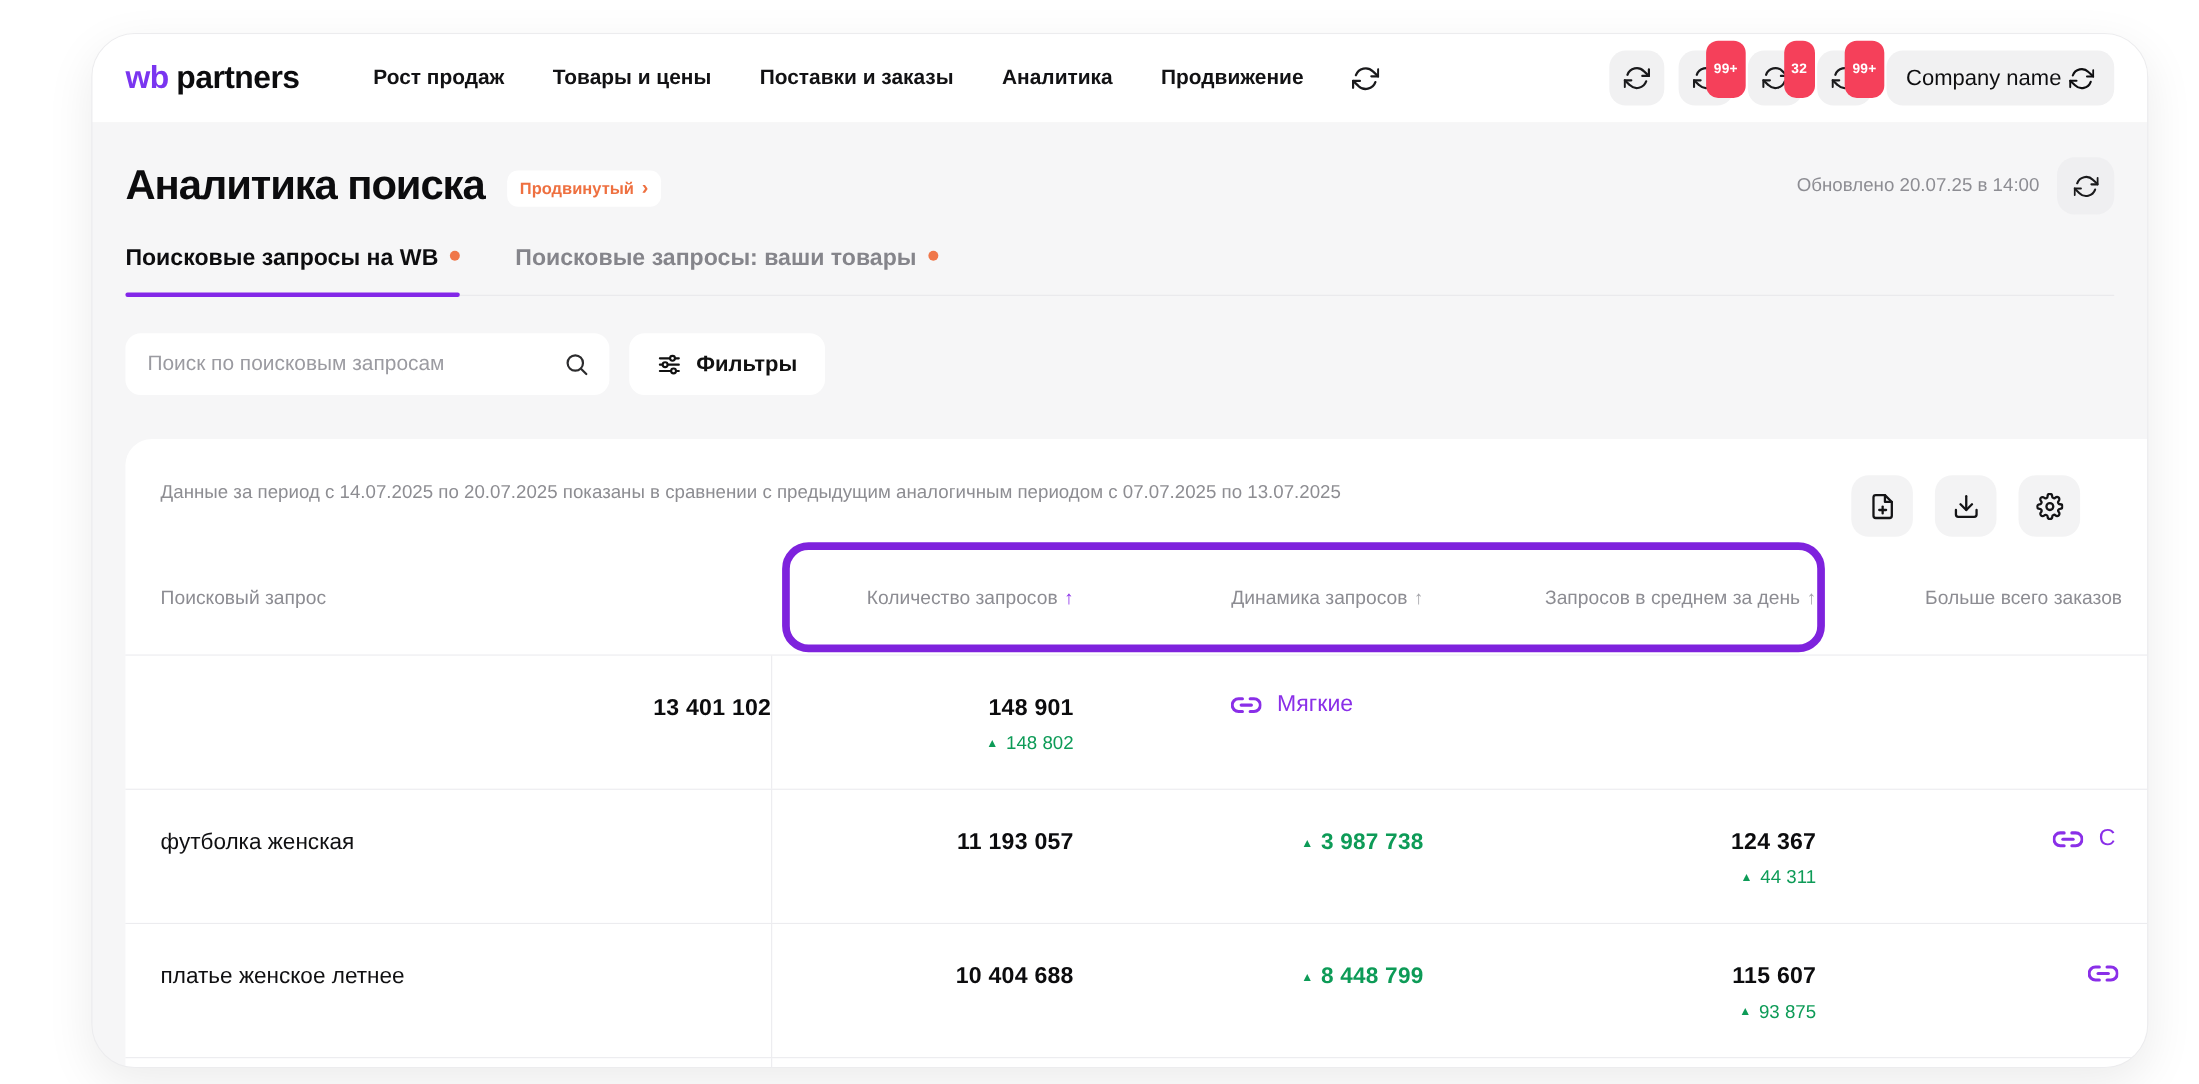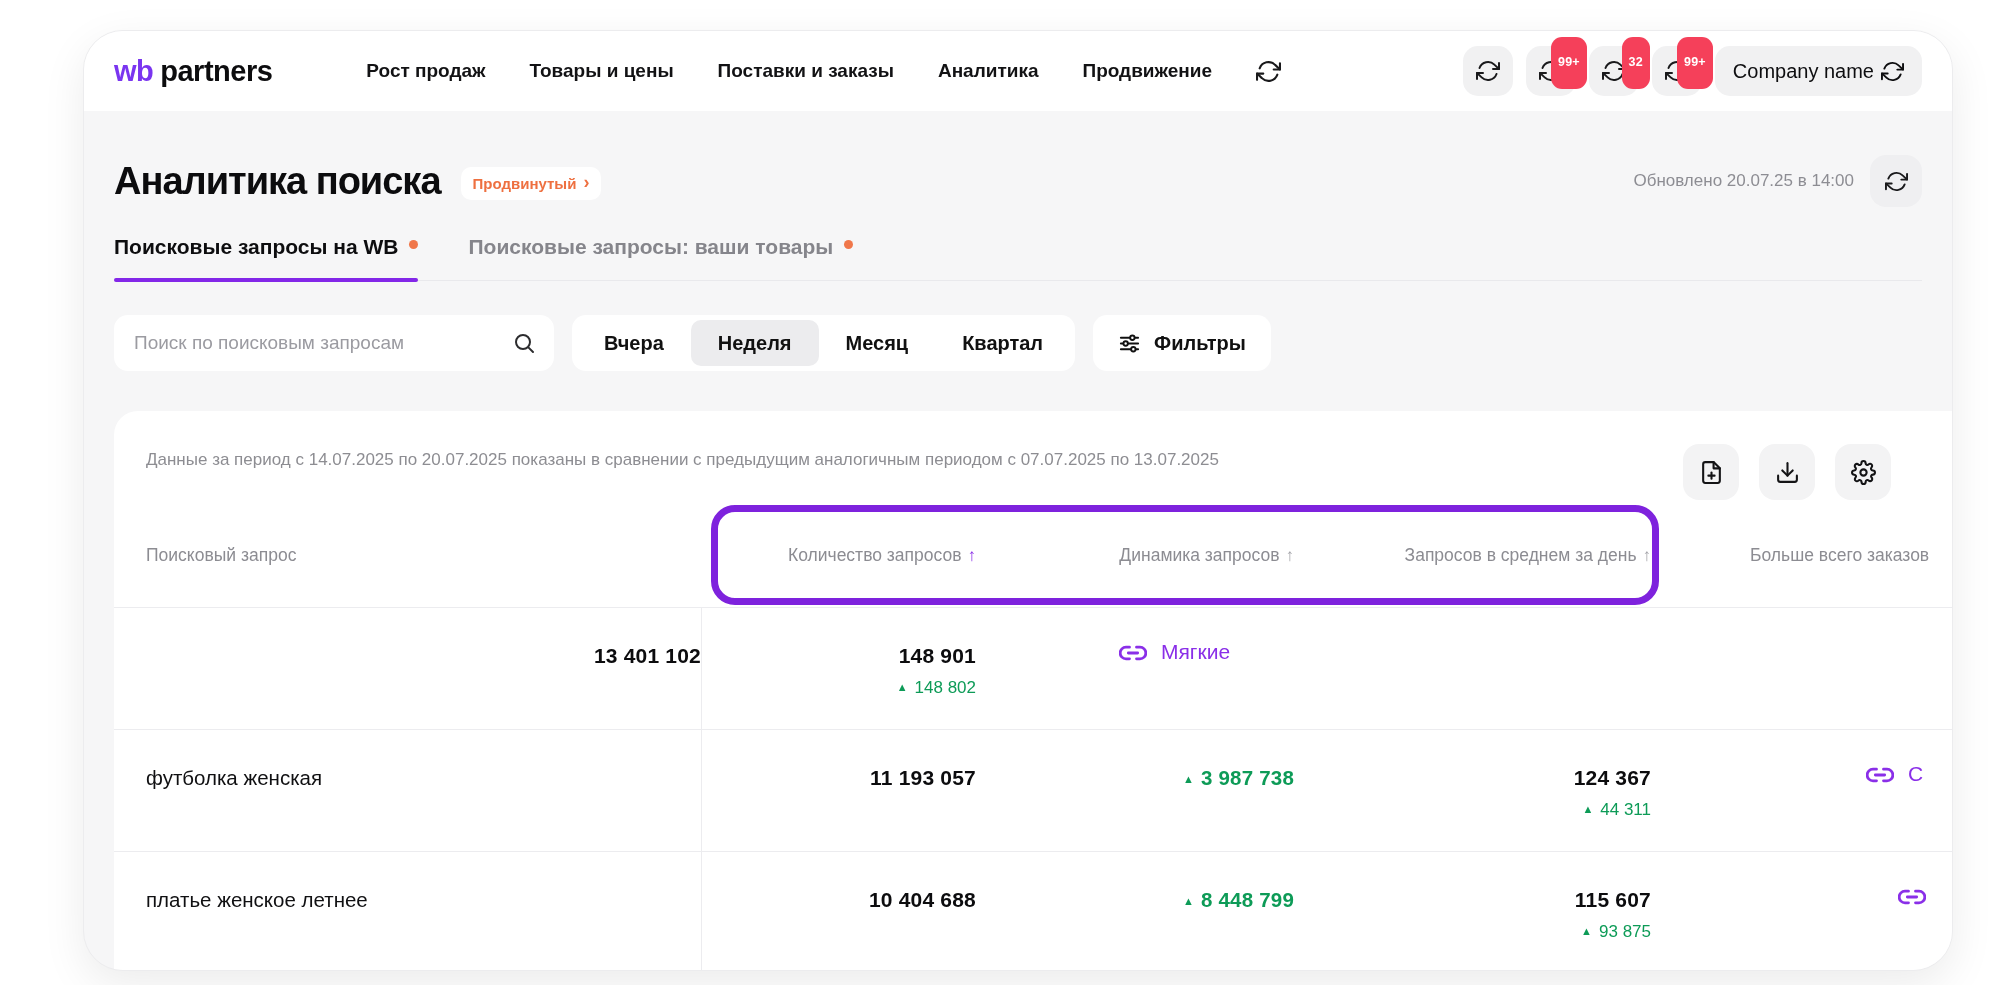--- a/index.html
+++ b/index.html
@@ -21,37 +21,37 @@
 
   .window{position:absolute;left:83px;top:30px;width:1870px;height:941px;
     border-radius:40px;border:1px solid #ececee;overflow:hidden;background:var(--bg-gray);
     box-shadow:0 14px 44px rgba(0,0,0,.08);}
 
   
   .topbar{height:80px;background:#fff;display:flex;align-items:center;padding:0 30px;}
   .logo{display:flex;align-items:baseline;font-size:29px;font-weight:700;letter-spacing:-.5px;cursor:pointer}
   .logo .wb{color:#7a35f0}
   .logo .partners{color:#0c0c0e;margin-left:7px}
-  .nav{display:flex;align-items:center;gap:44px;margin-left:94px;font-size:19px;font-weight:600;color:#121214}
+  .nav{display:flex;align-items:center;gap:44px;margin-left:67px;font-size:19px;font-weight:600;color:#121214}
   .nav-item{cursor:pointer;white-space:nowrap}
   .nav-refresh{width:25px;height:25px;color:#1a1a1c}
   .top-actions{margin-left:auto;display:flex;align-items:center;gap:13px}
   .icon-btn{position:relative;width:50px;height:50px;border:none;border-radius:15px;background:var(--btn-gray);
     display:flex;align-items:center;justify-content:center;cursor:pointer;color:#1a1a1c}
   .icon-btn svg{width:24px;height:24px}
   .nbadge{position:absolute;top:-9px;right:-11px;background:var(--red);color:#fff;font-size:12.5px;font-weight:700;
     padding:19px 7px;border-radius:11px;line-height:1.1;letter-spacing:.2px}
   .nbadge:empty{display:none}
   .company-btn{height:50px;border:none;border-radius:15px;background:var(--btn-gray);display:flex;align-items:center;
     gap:7px;padding:0 18px;font-size:20px;font-weight:500;color:#0e0e10;cursor:pointer}
   .company-btn svg{width:23px;height:23px}
 
   
   .content{position:relative;height:861px;padding:0 30px;overflow:hidden}
-  .title-row{display:flex;align-items:center;margin-top:46px;height:48px}
+  .title-row{display:flex;align-items:center;margin-top:34px;height:48px}
   h1{margin:0;font-size:38px;font-weight:700;letter-spacing:-1px;color:#0c0c0e}
   .plan-badge{margin-left:20px;margin-top:4px;border:none;background:#fff;border-radius:10px;padding:8px 12px;
     display:flex;align-items:center;gap:7px;color:var(--orange);font-size:15px;font-weight:700;cursor:pointer}
   .plan-badge .chev{font-size:18px;line-height:10px;font-weight:700;margin-top:-2px}
   .updated{margin-left:auto;display:flex;align-items:center;gap:16px;color:var(--muted);font-size:17px}
   .refresh-btn{width:52px;height:52px;border:none;border-radius:16px;background:#efeff1;display:flex;
     align-items:center;justify-content:center;cursor:pointer;color:#1a1a1c}
   .refresh-btn svg{width:23px;height:23px}
 
   
@@ -250,31 +250,20 @@
       </div>
     </div>
 
     <div class="controls">
       <div class="search">
         <input type="text" placeholder="Поиск по поисковым запросам" style="">
         <svg class="ic">
             <use href="#i-search"></use>
           </svg>
       </div>
-      <div class="segmented">
-
-          <button class="seg">Вчера</button>
-
-          <button class="seg selected">Неделя</button>
-
-          <button class="seg">Месяц</button>
-
-          <button class="seg">Квартал</button>
-
-      </div>
       <button class="filters-btn">
         <svg class="ic">
             <use href="#i-sliders"></use>
           </svg>
         <span>Фильтры</span>
       </button>
     </div>
 
     <section class="card">
       <div class="card-head">

